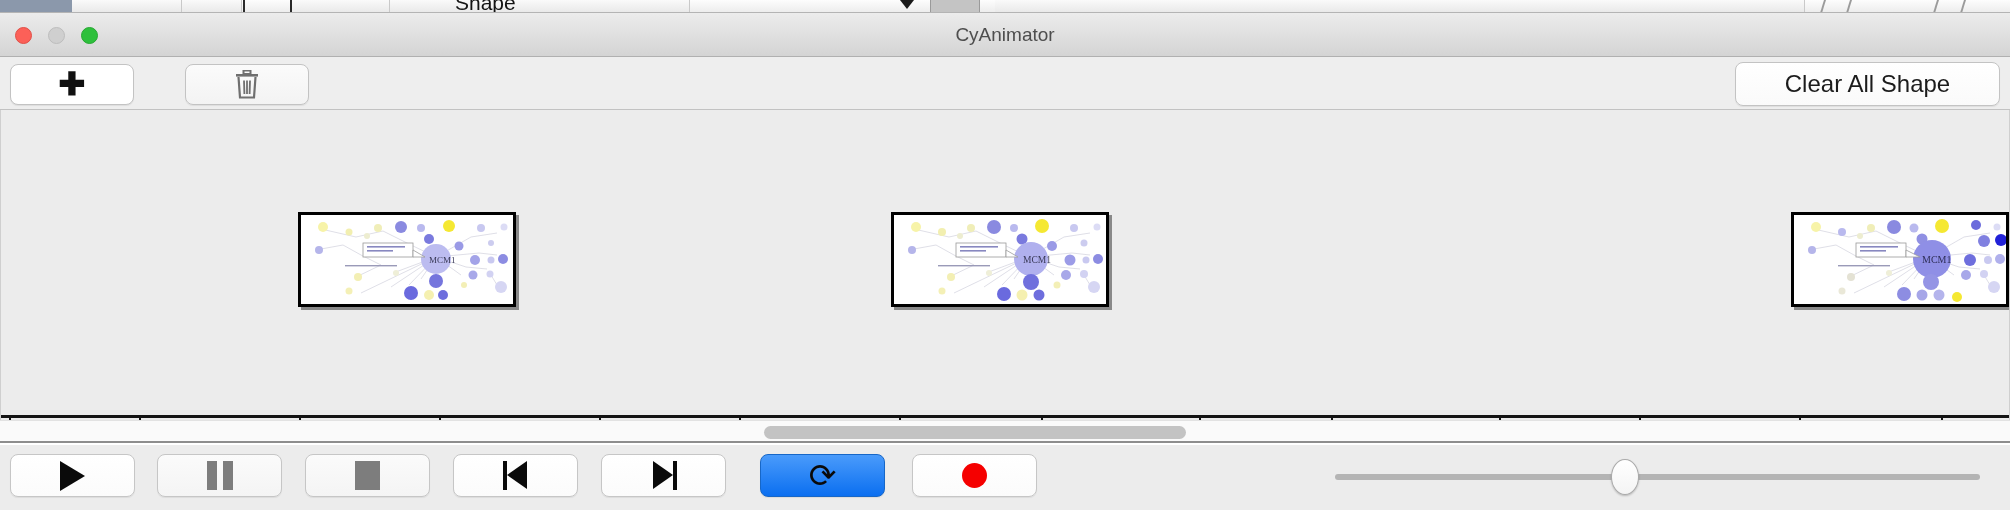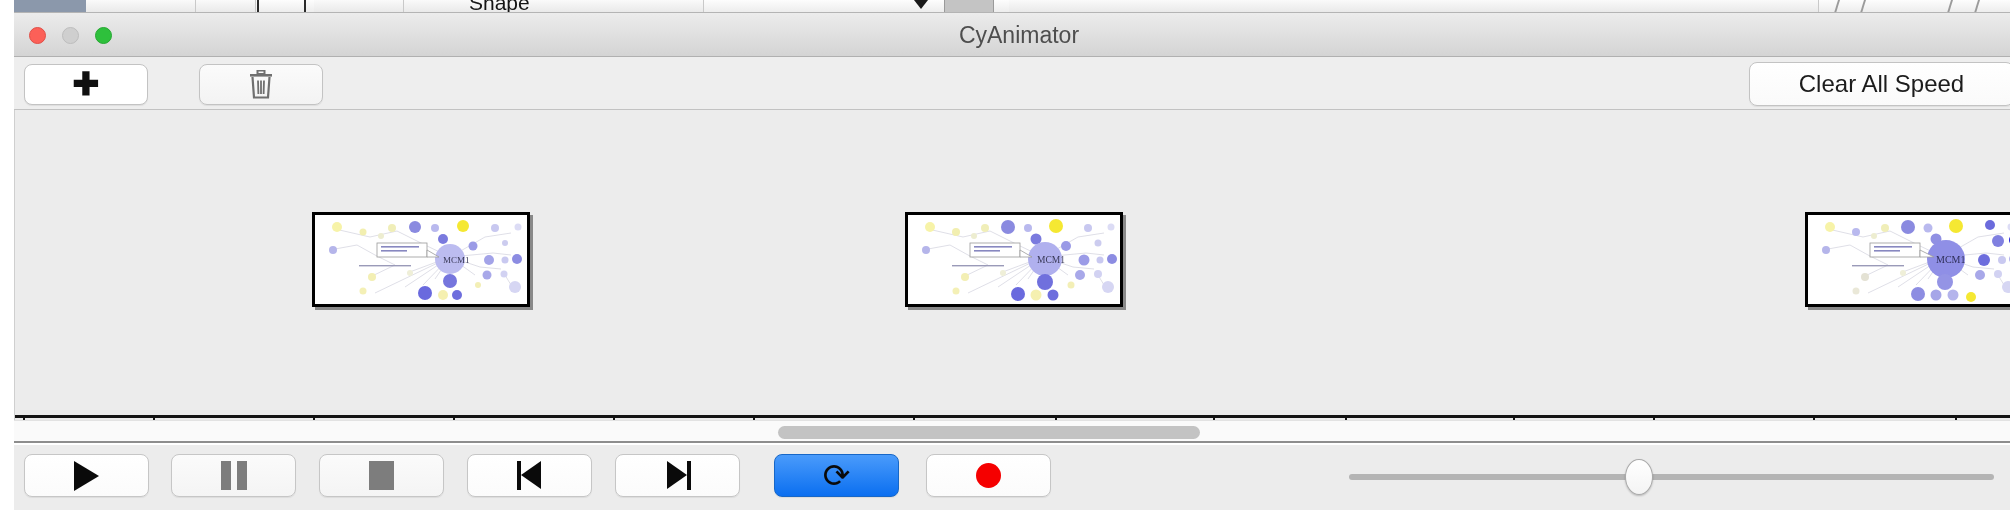--- a/index.html
+++ b/index.html
@@ -2,21 +2,21 @@
 <html><head>
 <meta charset="utf-8">
 <style>
   * { box-sizing: border-box; margin: 0; padding: 0; }
   html, body {
     width: 2010px; height: 510px;
     overflow: hidden;
     font-family: "Liberation Sans", sans-serif;
     background: #ffffff;
   }
-  #app { position: relative; width: 1596px; height: 510px; margin-left: 14px; }
+  #app { position: relative; width: 1596px; height: 510px; }
 
   
   .bg-strip {
     position: absolute; left: 0; top: 0; width: 2010px; height: 13px;
     background: linear-gradient(#fdfdfd, #ededed);
     border-bottom: 1px solid #b4b4b4;
     overflow: hidden;
   }
   .bg-dark-tab { position: absolute; left: 0; top: 0; width: 72px; height: 13px;
     background: #8b98ab; }
@@ -42,21 +42,21 @@
     background: linear-gradient(#ececec, #d4d4d4);
     border-bottom: 1px solid #b0b0b0;
   }
   .traffic { position: absolute; top: 14px; width: 17px; height: 17px; border-radius: 50%; }
   .traffic.close  { left: 15px;  background: #fc6058; border: 1px solid #e04f47; }
   .traffic.min    { left: 48px;  background: #cfcfcf; border: 1px solid #bdbdbd; }
   .traffic.max    { left: 81px;  background: #2ec03c; border: 1px solid #26a832; }
   .window-title {
     position: absolute; left: 0; top: 0; width: 2010px; height: 44px;
     line-height: 44px; text-align: center;
-    font-size: 23px; color: #4e4e4e;
+    font-size: 19px; color: #4e4e4e;
   }
 
   
   .toolbar {
     position: absolute; left: 0; top: 57px; width: 2010px; height: 53px;
     background: #eeeeee; border-bottom: 1px solid #c2c2c2;
   }
   .btn {
     position: absolute;
     border: 1px solid #c3c3c3; border-radius: 8px;
@@ -194,21 +194,21 @@
           <rect x="2" y="4" width="22" height="2.6" fill="#6f6f6f"></rect>
           <rect x="9.5" y="0.5" width="7" height="3.5" fill="none" stroke="#6f6f6f" stroke-width="2"></rect>
           <path d="M4.5 7 L6 27.5 L20 27.5 L21.5 7" fill="none" stroke="#6f6f6f" stroke-width="2.2"></path>
           <line x1="10" y1="10.5" x2="10.4" y2="24" stroke="#6f6f6f" stroke-width="1.8"></line>
           <line x1="13" y1="10.5" x2="13" y2="24" stroke="#6f6f6f" stroke-width="1.8"></line>
           <line x1="16" y1="10.5" x2="15.6" y2="24" stroke="#6f6f6f" stroke-width="1.8"></line>
         </svg>
       </span>
     </div>
     <div class="btn btn-clear">
-      <span>Clear All Speed</span>
+      <span>Clear All Shape</span>
     </div>
   </div>
 
   <div class="timeline">
 
     <div class="frame" style="left:297px;top:102px;width:218px;height:95px;">
       <svg width="216" height="93" viewBox="0 0 216 93">
         <rect width="216" height="93" fill="#ffffff"></rect>
         <g stroke="#c9c9d6" stroke-width="0.6" fill="none">
           <path d="M20 14 L55 22 M55 22 L82 16 M82 16 L110 30 M110 30 L135 42 M135 42 L170 22

